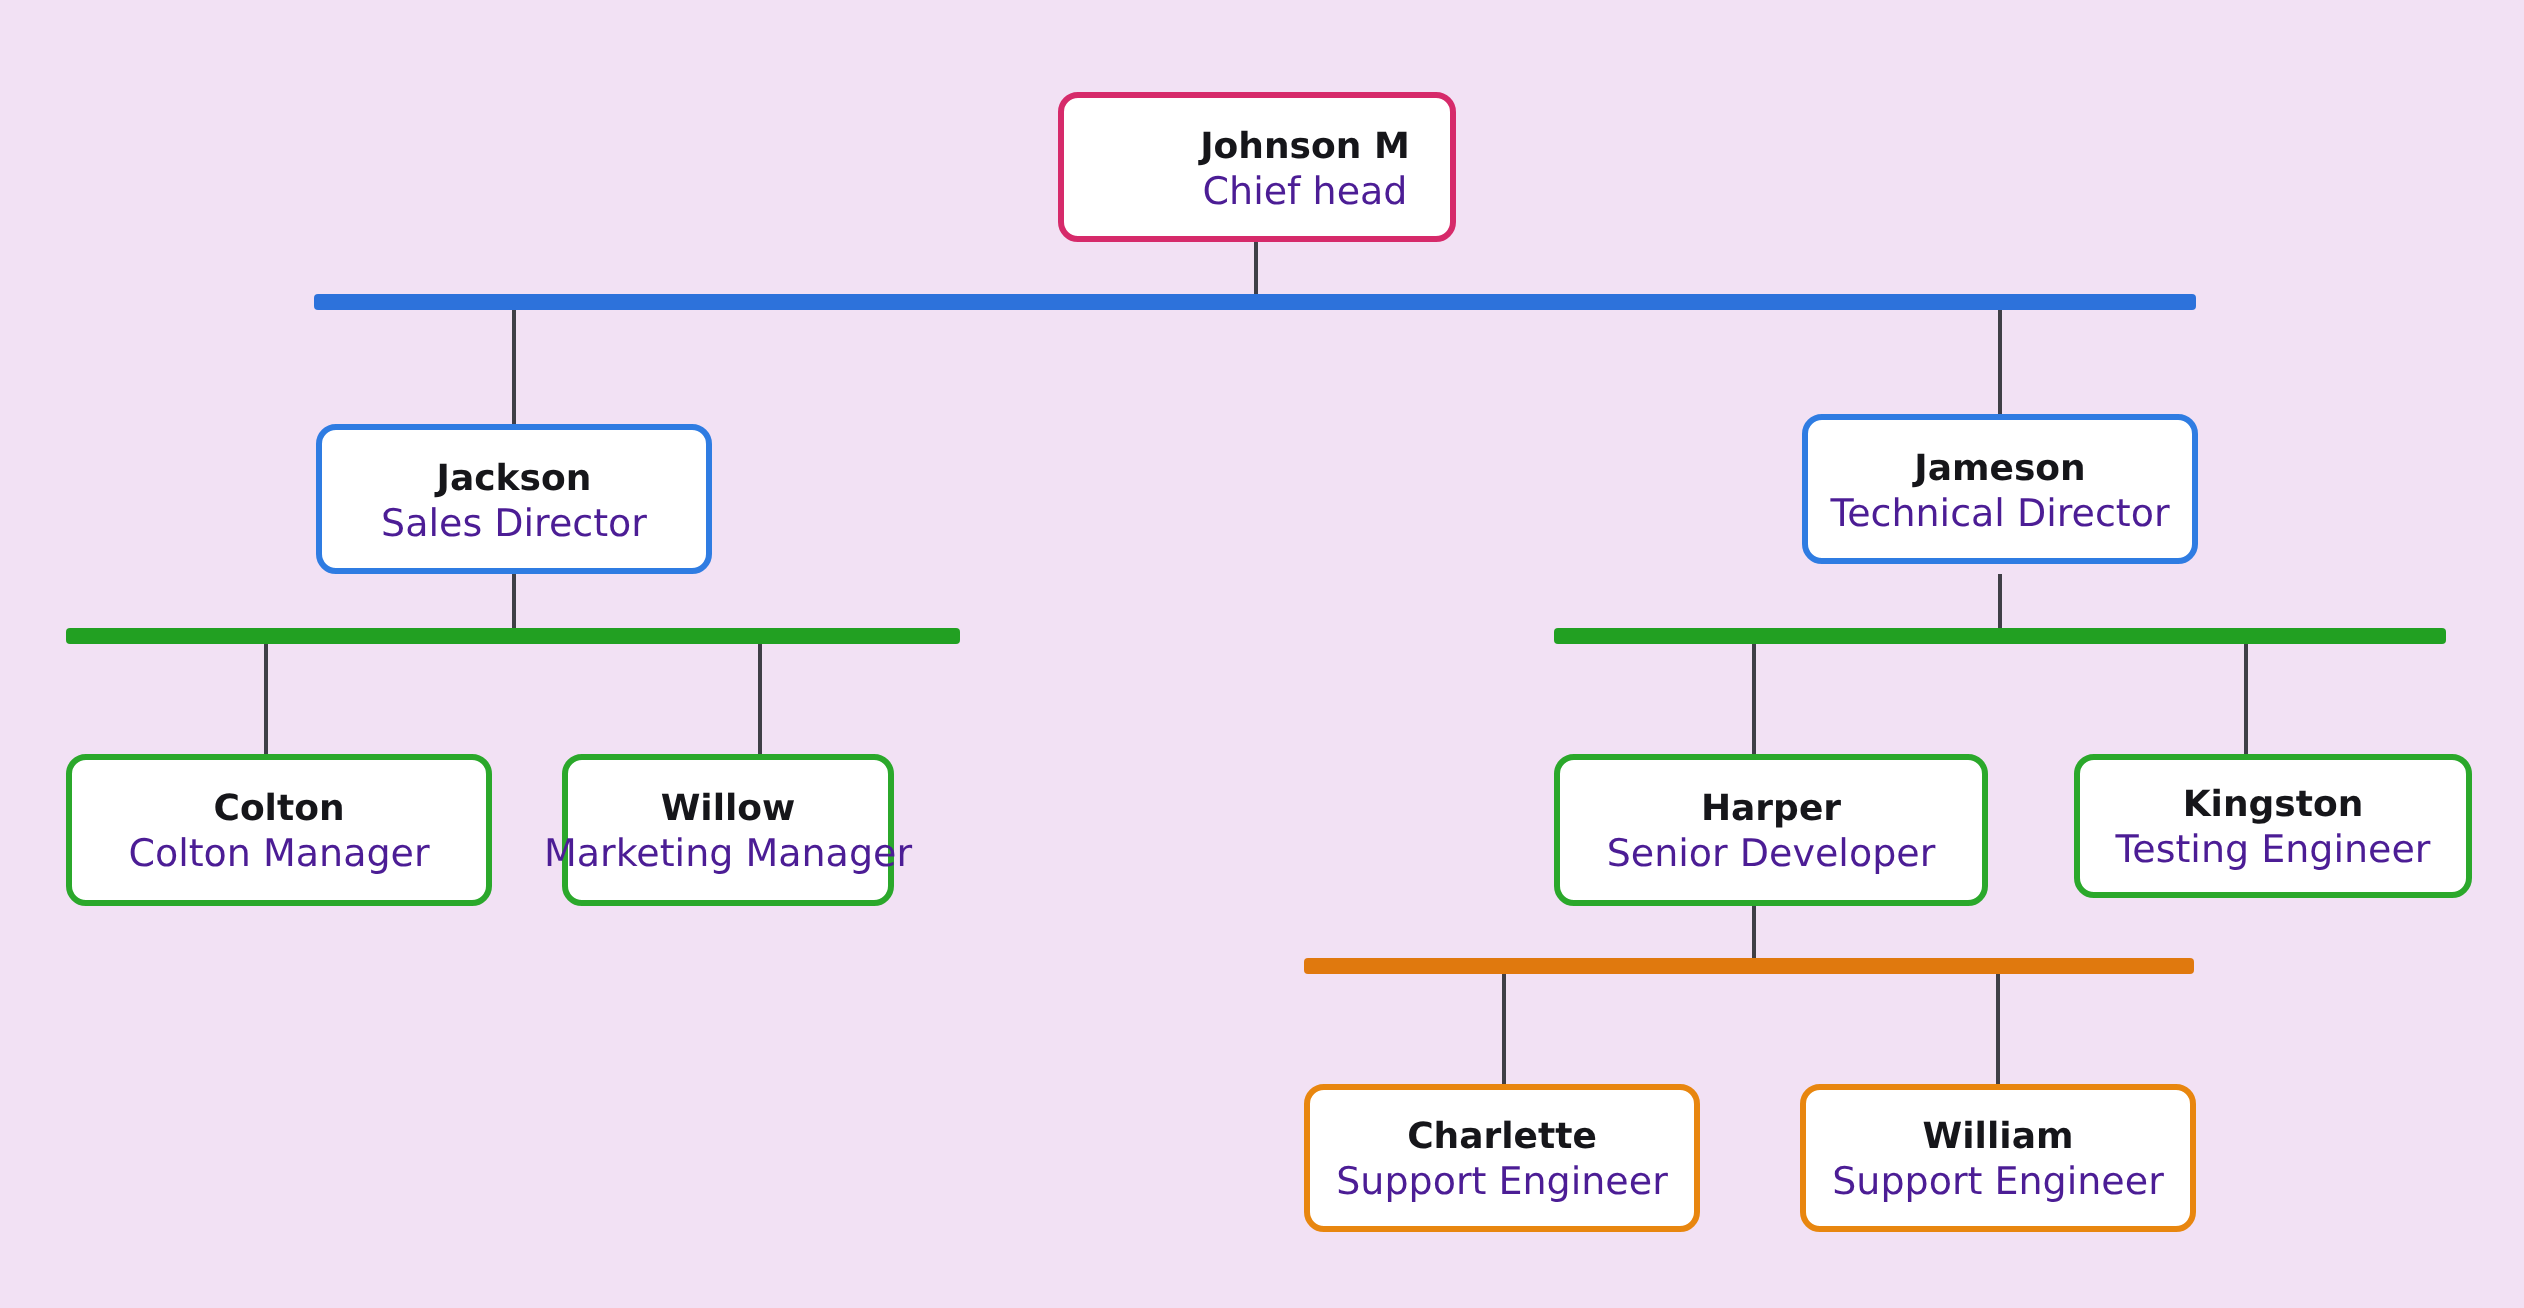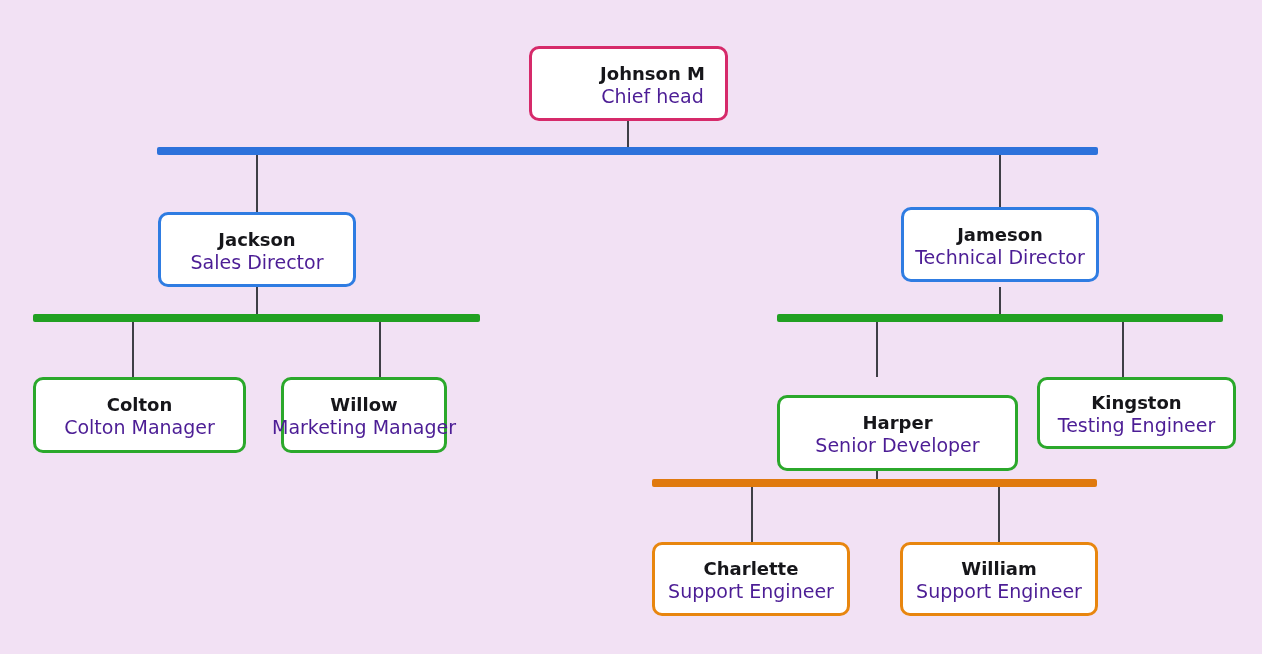--- a/index.html
+++ b/index.html
@@ -88,21 +88,21 @@
     <div class="node-title">Technical Director</div>
   </div>
       <div class="node" style="left: 33px; top: 377px; width: 213px; height: 76px; border-color: rgb(43, 168, 43);">
     <div class="node-name">Colton</div>
     <div class="node-title">Colton Manager</div>
   </div>
       <div class="node" style="left: 281px; top: 377px; width: 166px; height: 76px; border-color: rgb(43, 168, 43);">
     <div class="node-name">Willow</div>
     <div class="node-title">Marketing Manager</div>
   </div>
-      <div class="node" style="left: 777px; top: 395px; width: 241px; height: 76px; border-color: rgb(43, 168, 43);">
+      <div class="node" style="left: 777px; top: 377px; width: 217px; height: 76px; border-color: rgb(43, 168, 43);">
     <div class="node-name">Harper</div>
     <div class="node-title">Senior Developer</div>
   </div>
       <div class="node" style="left: 1037px; top: 377px; width: 199px; height: 72px; border-color: rgb(43, 168, 43);">
     <div class="node-name">Kingston</div>
     <div class="node-title">Testing Engineer</div>
   </div>
       <div class="node" style="left: 652px; top: 542px; width: 198px; height: 74px; border-color: rgb(232, 134, 15);">
     <div class="node-name">Charlette</div>
     <div class="node-title">Support Engineer</div>

